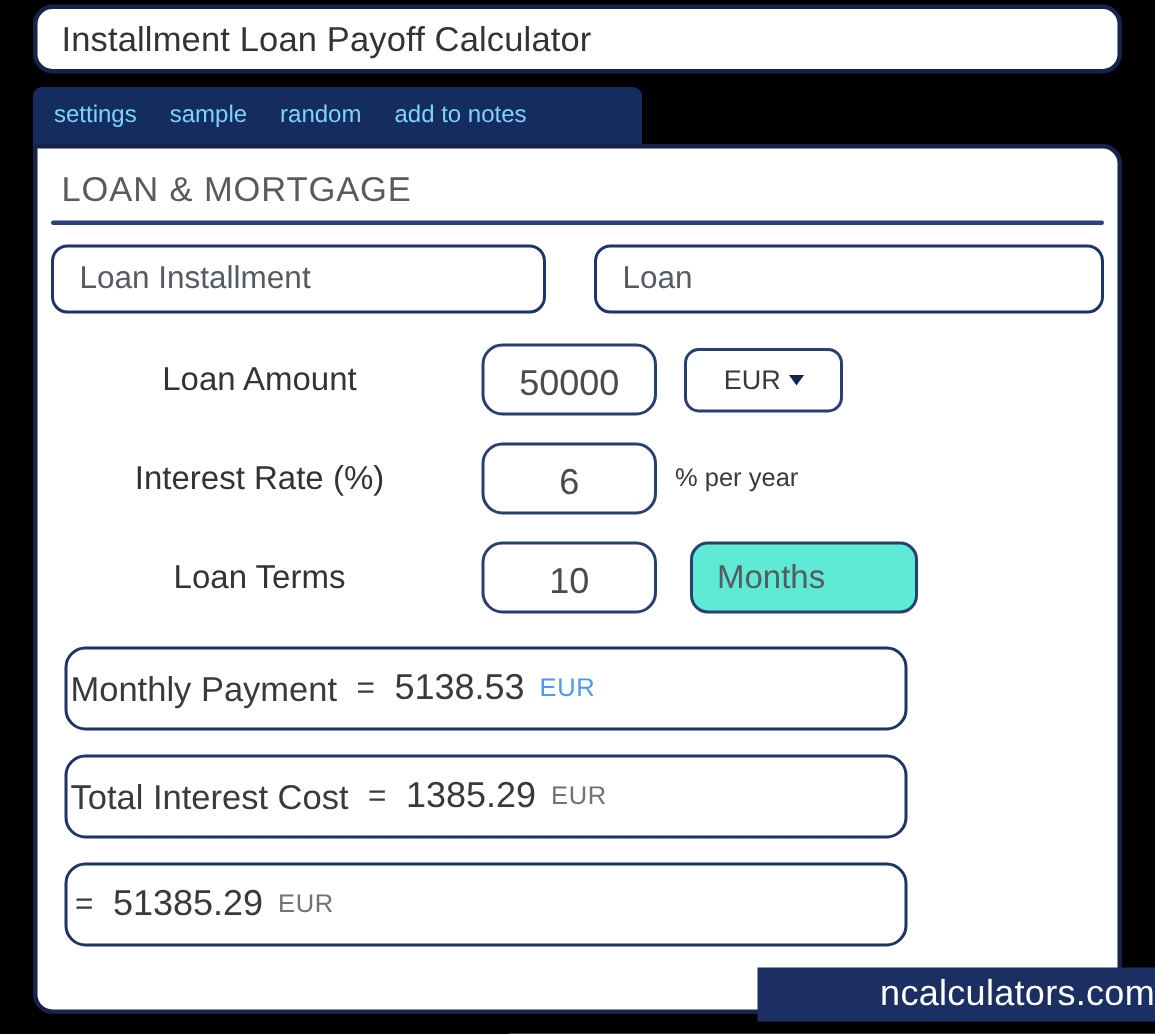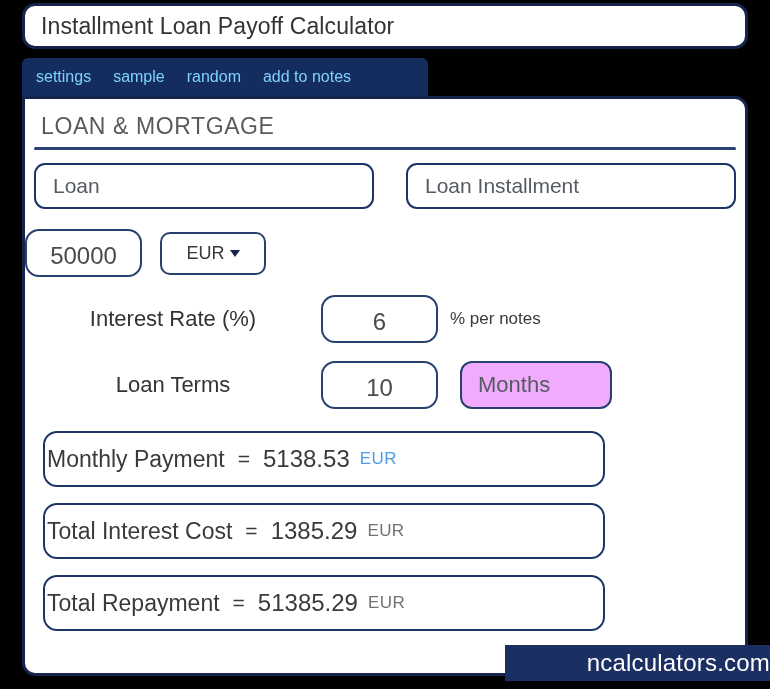--- a/index.html
+++ b/index.html
@@ -189,21 +189,21 @@
     font-size: 17px;
     color: #3a3a3a;
     white-space: nowrap;
   }
 
   .term-unit {
     box-sizing: border-box;
     width: 152px;
     height: 48px;
     margin-left: 22px;
-    background: #f0abfc;
+    background: #5eead4;
     border: 2.5px solid #27406e;
     border-radius: 12px;
     display: flex;
     align-items: center;
     padding-left: 16px;
     cursor: pointer;
   }
   .term-unit .sel-label {
     font-size: 22px;
     color: #555b60;
@@ -284,44 +284,45 @@
   <span class="tab-item">random</span>
   <span class="tab-item">add to notes</span>
 </div>
 
 <div class="panel">
 
   <div class="section-title">LOAN &amp; MORTGAGE</div>
   <div class="section-rule"></div>
 
   <div class="cat-row">
+    <div class="cat-box right">
+      <span class="cat-label">Loan Installment</span>
+    </div>
     <div class="cat-box left">
       <span class="cat-label">Loan</span>
     </div>
-    <div class="cat-box right">
-      <span class="cat-label">Loan Installment</span>
-    </div>
   </div>
 
   <div class="field-row r1">
+    <span class="field-label">Loan Amount</span>
     <div class="pill-input w-num">
       <span class="val">50000</span>
     </div>
     <div class="select-box w-cur">
       <span class="sel-label">EUR</span>
       <span class="caret"></span>
     </div>
   </div>
 
   <div class="field-row r2">
     <span class="field-label">Interest Rate (%)</span>
     <div class="pill-input w-num">
       <span class="val">6</span>
     </div>
-    <span class="unit-text">% per notes</span>
+    <span class="unit-text">% per year</span>
   </div>
 
   <div class="field-row r3">
     <span class="field-label">Loan Terms</span>
     <div class="pill-input w-num">
       <span class="val">10</span>
     </div>
     <div class="term-unit">
       <span class="sel-label">Months</span>
     </div>
@@ -335,21 +336,20 @@
   </div>
 
   <div class="result-row q2">
     <span class="res-label">Total Interest Cost</span>
     <span class="res-eq">=</span>
     <span class="res-value">1385.29</span>
     <span class="res-unit">EUR</span>
   </div>
 
   <div class="result-row q3">
-    <span class="res-label">Total Repayment</span>
     <span class="res-eq">=</span>
     <span class="res-value">51385.29</span>
     <span class="res-unit">EUR</span>
   </div>
 
 </div>
 
 <div class="brand-badge">
   <span class="brand-text">ncalculators.com</span>
 </div>

